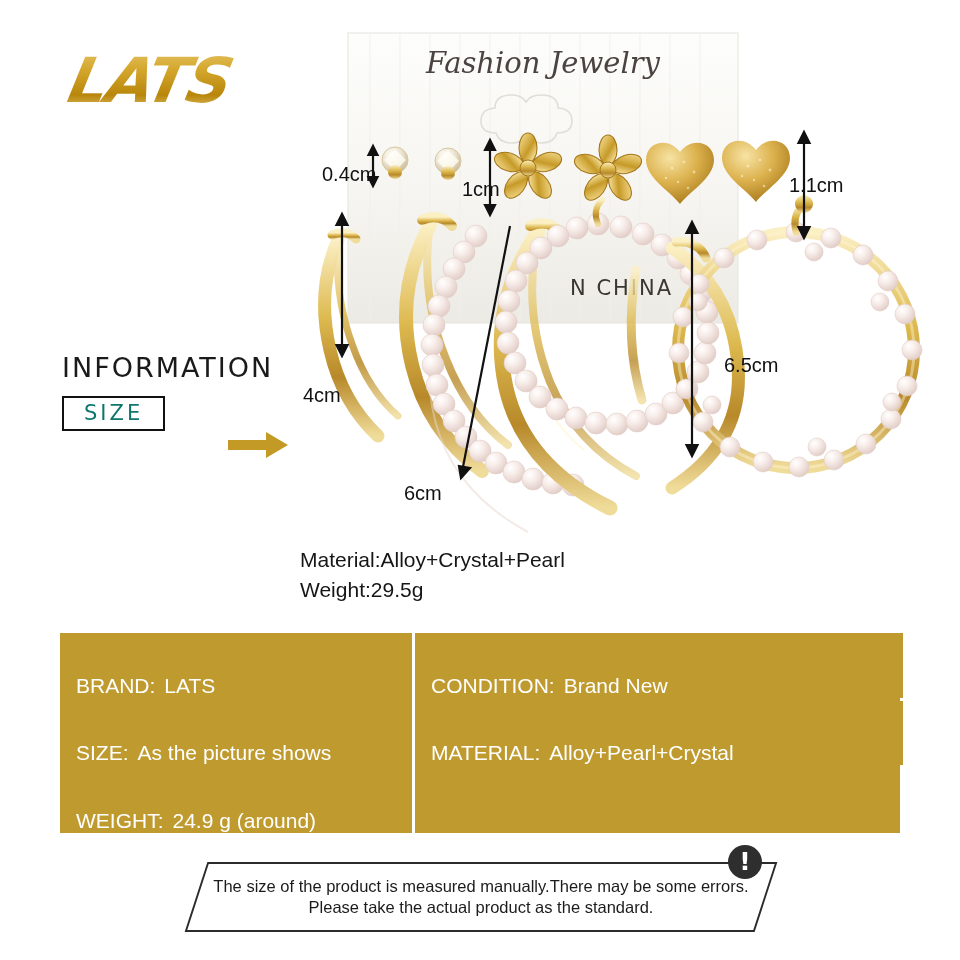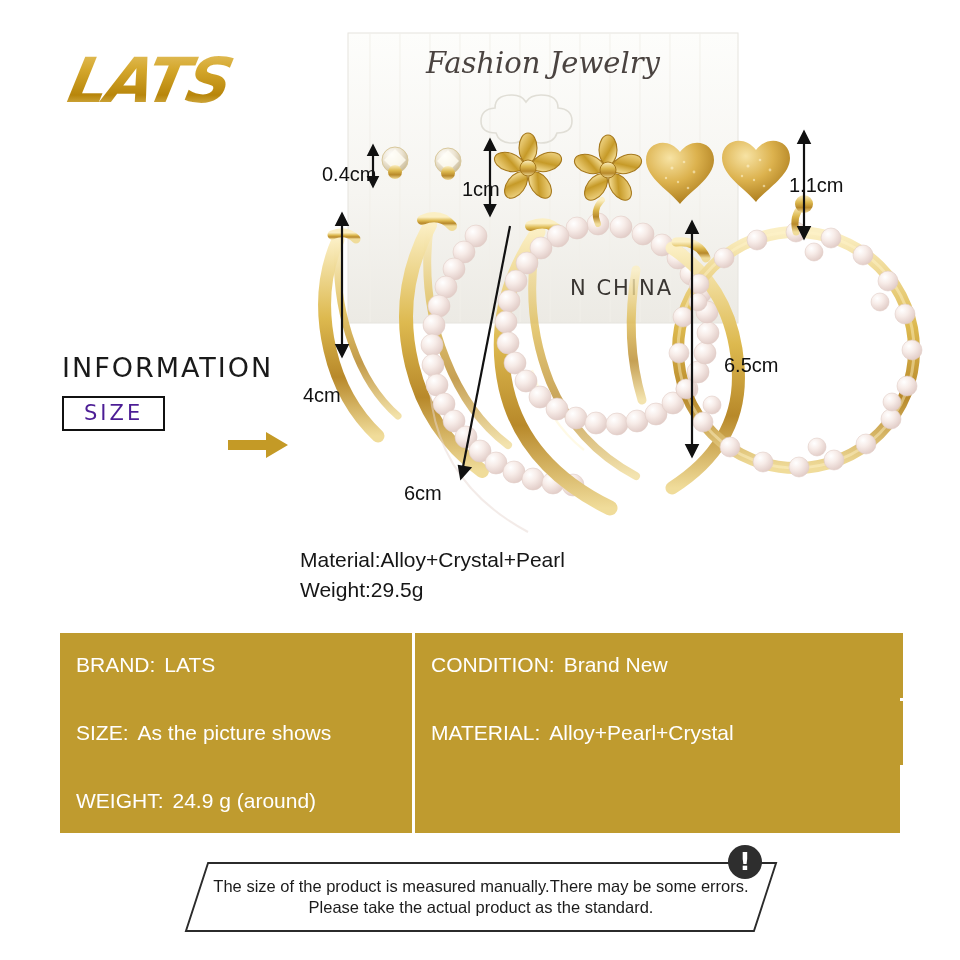--- a/index.html
+++ b/index.html
@@ -33,41 +33,41 @@
   
   #info-block { position: absolute; left: 62px; top: 352px; width: 230px; }
   #info-title {
     font-size: 27px; color: #1a1a1a; letter-spacing: 2.0px;
     font-family: "DejaVu Sans", sans-serif; white-space: nowrap;
   }
   #size-box {
     margin-top: 13px; border: 2px solid #111; display: inline-block;
     padding: 3px 20px 4px 20px;
   }
-  #size-box span { font-size: 21px; letter-spacing: 3px; color: #4c1d95;
+  #size-box span { font-size: 21px; letter-spacing: 3px; color: #0f766e;
     font-family: "DejaVu Sans", sans-serif; }
 
   #arrow-indicator { position: absolute; left: 228px; top: 432px; width: 60px; height: 26px; }
 
   
   #matweight { position: absolute; left: 300px; top: 545px; }
   #matweight div { font-size: 21px; color: #161616; line-height: 30px; white-space: nowrap; }
 
   
   #spec-table {
     position: absolute; left: 60px; top: 633px;
     width: 840px; height: 200px;
     background: #bf9b2f;
     display: grid;
     grid-template-columns: 352px 488px;
     grid-template-rows: 1fr 1fr 1fr;
     gap: 3px;
   }
   #spec-table .cell {
-    background: #bf9b2f; display: flex; align-items: center;
+    background: #bf9b2f; display: flex; align-items: flex-end;
     padding-left: 16px; color: #ffffff; white-space: nowrap;
     overflow: hidden;
   }
   #spec-table .cell .k { font-size: 21px; }
   #spec-table .cell .v { font-size: 21px; padding-left: 9px; }
   #spec-table::before {
     content: ""; position: absolute; left: 352px; top: 0;
     width: 3px; height: 100%; background: #ffffff;
   }
 

